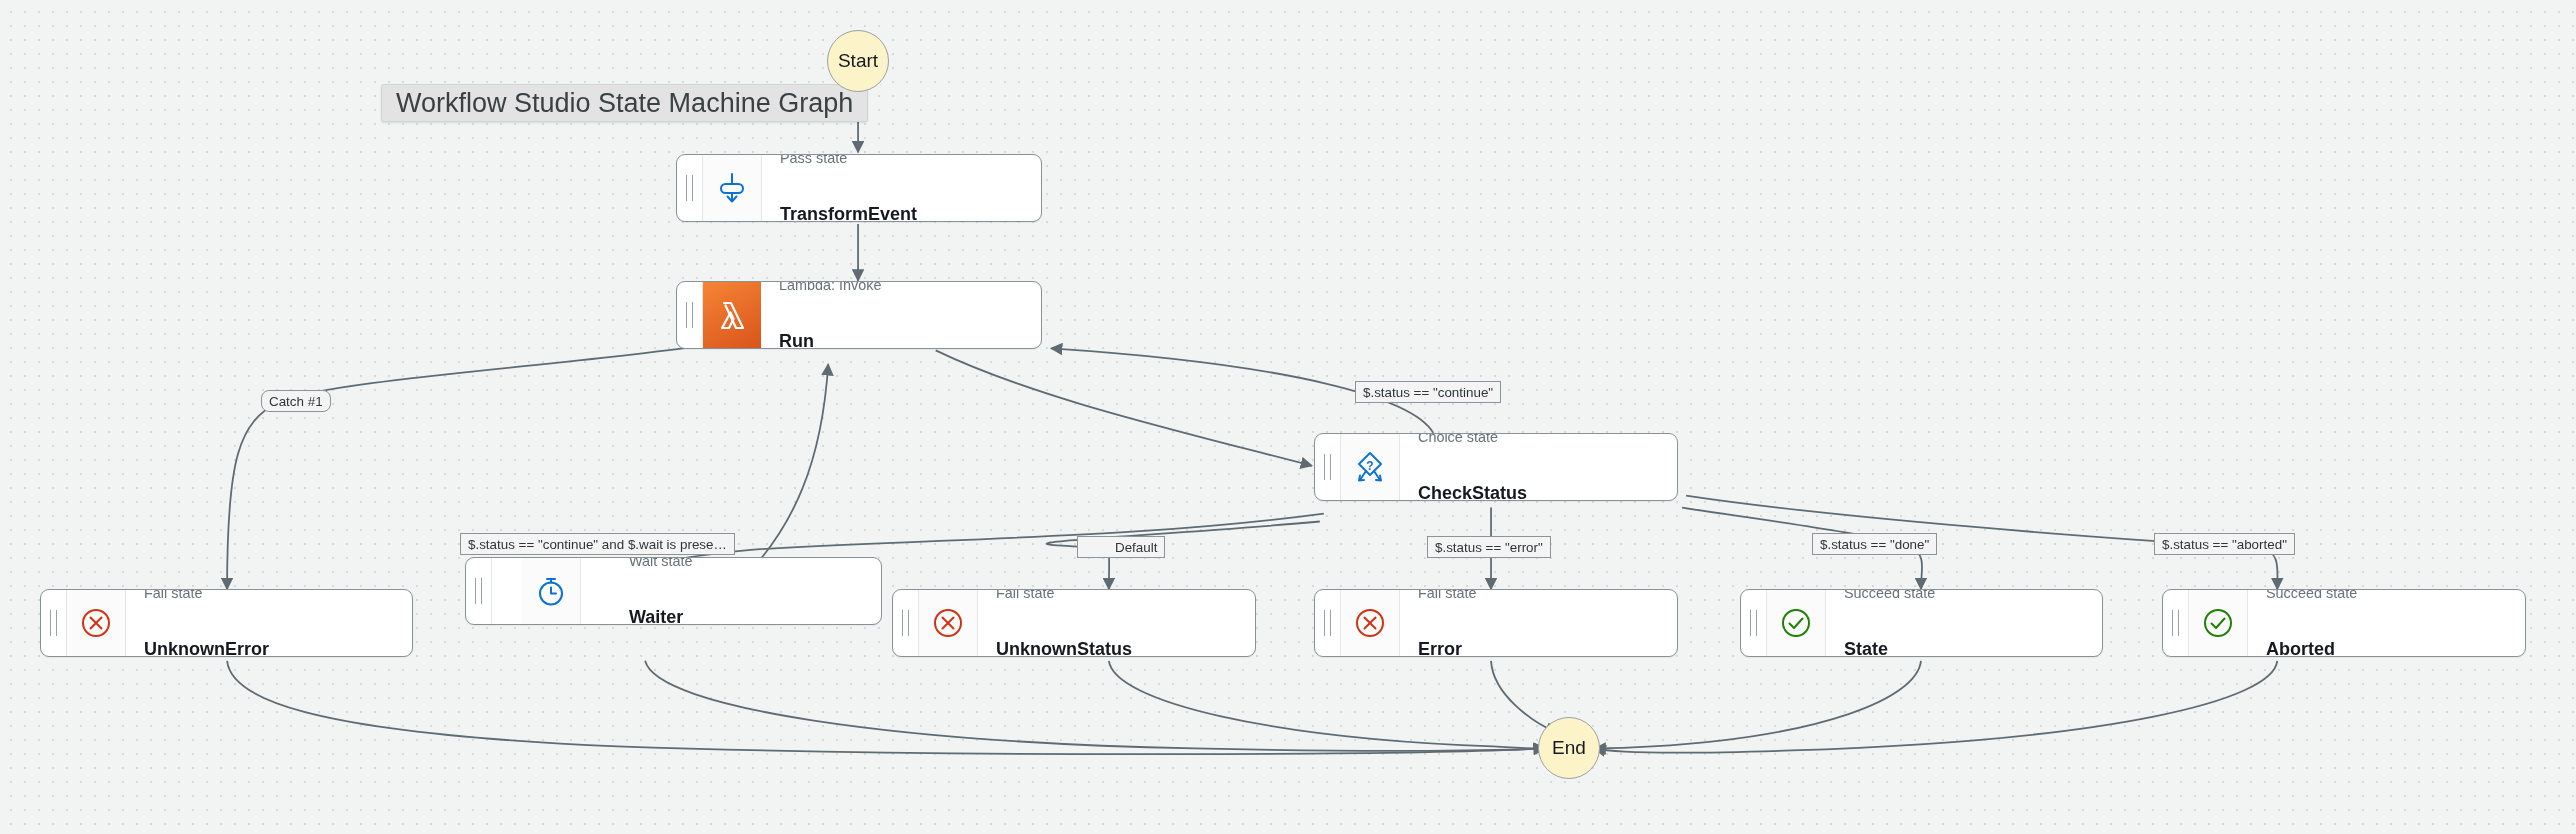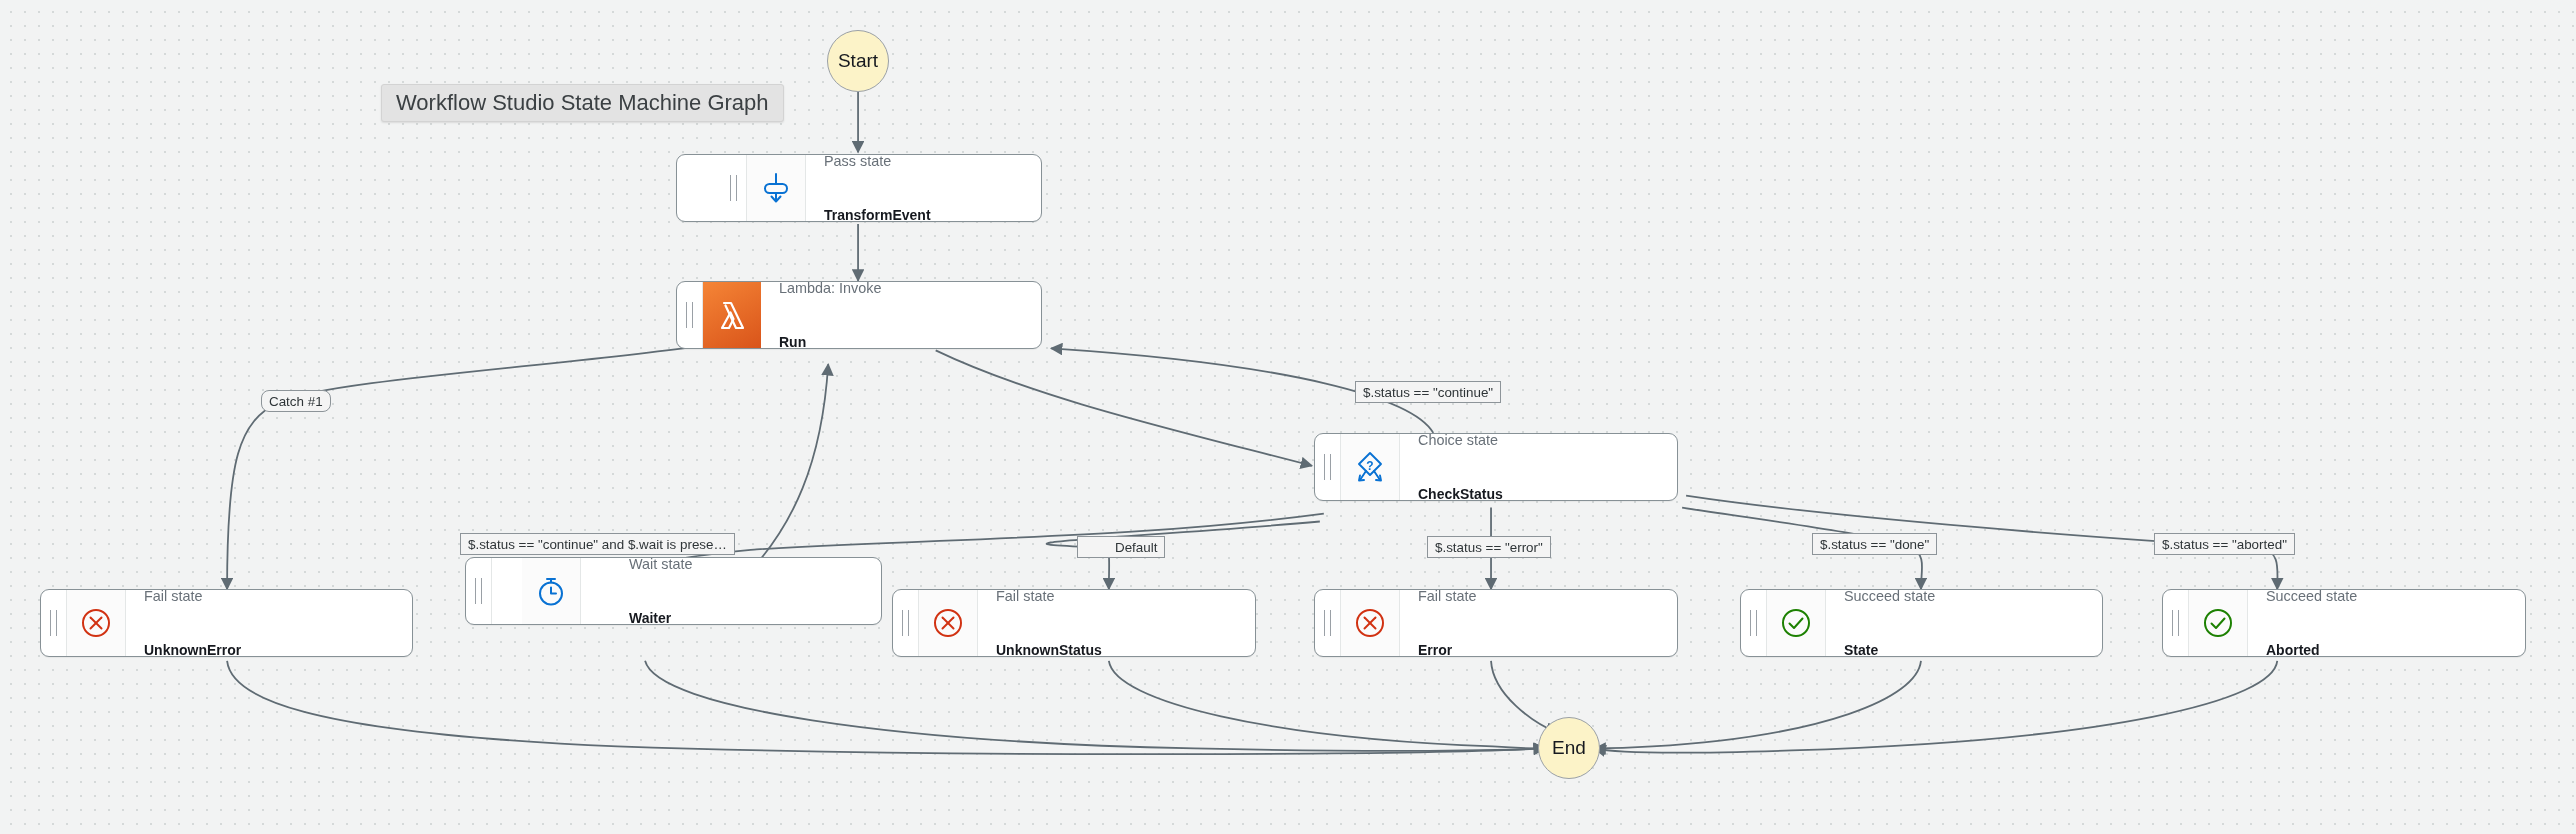--- a/index.html
+++ b/index.html
@@ -33,21 +33,21 @@
     left: 381px;
     top: 84px;
     height: 36px;
     display: flex;
     align-items: center;
     padding: 0 14px;
     background: #e3e3e3;
     border: 1px solid #d3d3d3;
     border-radius: 3px;
     color: #3b4043;
-    font-size: 22px;
+    font-size: 27px;
     white-space: nowrap;
     box-shadow: 0 1px 2px rgba(0,0,0,0.10);
     justify-content: flex-end;
   }
 
   
   .terminal {
     position: absolute;
     width: 62px;
     height: 62px;
@@ -112,21 +112,21 @@
     padding-left: 18px;
     min-width: 0;
   }
   .node .type {
     font-size: 14.4px;
     color: #687078;
     line-height: 1.25;
     white-space: nowrap;
   }
   .node .name {
-    font-size: 14px;
+    font-size: 18px;
     font-weight: bold;
     color: #16191f;
     line-height: 1.3;
     white-space: nowrap;
     margin-top: 36px;
   }
 
   
   .edge-label {
     position: absolute;
@@ -206,21 +206,21 @@
   </div>
 
   <div class="terminal" style="left:827px; top:30px;">
     <span>Start</span>
   </div>
 
   <div class="terminal" style="left:1538px; top:717px;">
     <span>End</span>
   </div>
 
-  <div class="node" style="left:676px; top:154px; width:366px;padding-left:44px;">
+  <div class="node" style="left:676px; top:154px; width:366px;">
     <div class="handle">
         <i></i>
       </div>
     <div class="iconbox">
       <svg width="34" height="34" viewBox="0 0 34 34" fill="none" stroke="#0972d3" stroke-width="2" stroke-linecap="round" stroke-linejoin="round">
         <line x1="17" y1="3" x2="17" y2="13"></line>
         <rect x="6" y="13" width="22" height="9" rx="4.5"></rect>
         <line x1="17" y1="22" x2="17" y2="30"></line>
         <polyline points="12.5,25.5 17,30.5 21.5,25.5"></polyline>
       </svg>

